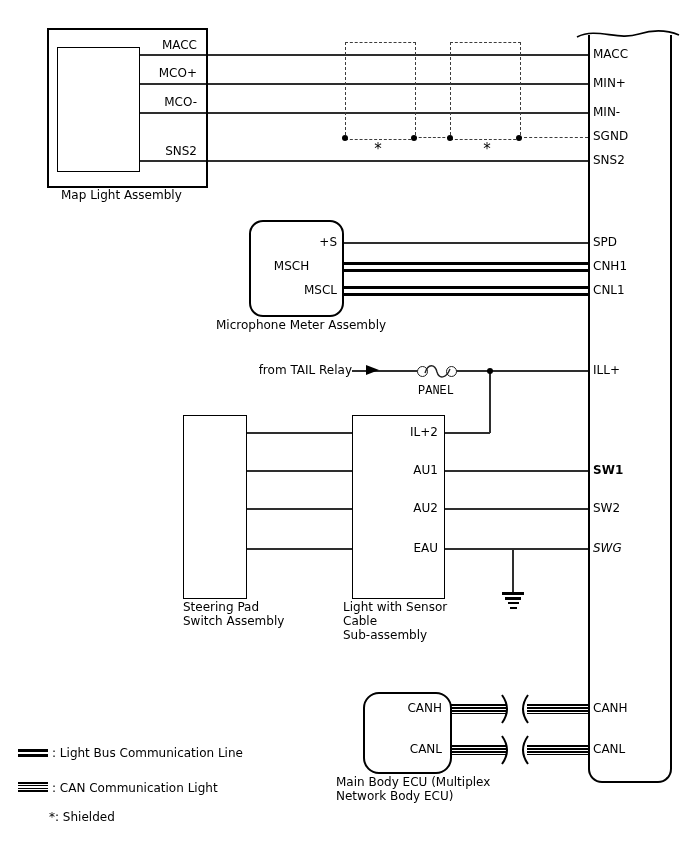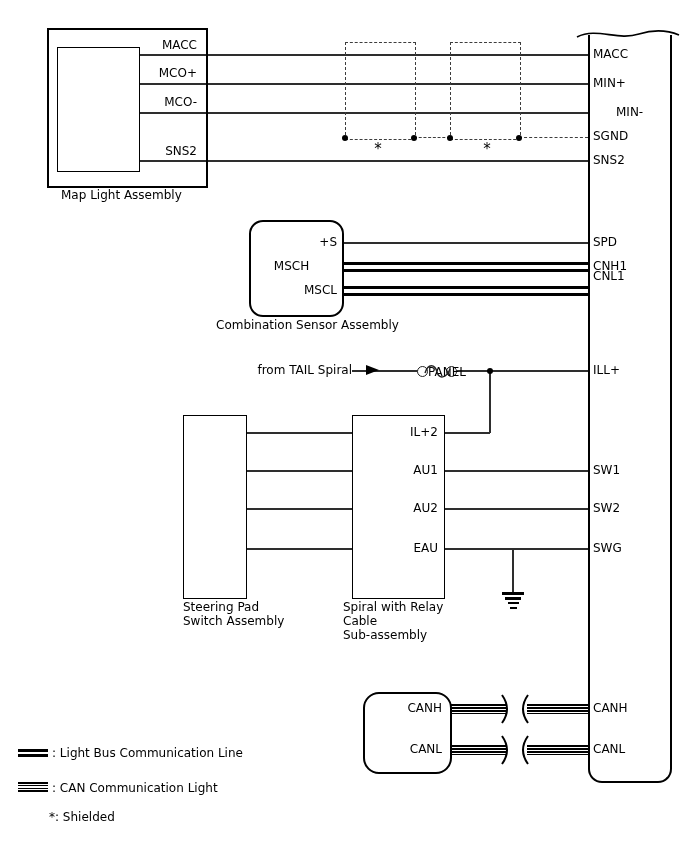--- a/index.html
+++ b/index.html
@@ -78,64 +78,66 @@
   <div class="pin r" style="left:145px;top:38px;width:52px;">MACC</div>
   <div class="pin r" style="left:145px;top:66px;width:52px;">MCO+</div>
   <div class="pin r" style="left:145px;top:95px;width:52px;">MCO-</div>
   <div class="pin r" style="left:145px;top:144px;width:52px;">SNS2</div>
   <div class="lbl" style="left:61px;top:188px;">Map Light Assembly</div>
 
   <div class="box" style="left:249px;top:220px;width:91px;height:93px;border:2px solid #000;border-radius:14px;background:#fff;"></div>
   <div class="pin r" style="left:280px;top:235px;width:57px;">+S</div>
   <div class="pin r" style="left:263px;top:259px;width:57px;text-align:center;">MSCH</div>
   <div class="pin r" style="left:280px;top:283px;width:57px;">MSCL</div>
-  <div class="lbl" style="left:216px;top:318px;">Combination Sensor Assembly</div>
+  <div class="lbl" style="left:216px;top:318px;">Microphone Meter Assembly</div>
 
-  <div class="lbl" style="left:252px;top:363px;width:100px;text-align:right;white-space:nowrap;">from TAIL Spiral</div>
+  <div class="lbl" style="left:252px;top:363px;width:100px;text-align:right;white-space:nowrap;">from TAIL Relay</div>
   <div class="arrow" style="left:366px;top:365px;"></div>
   <div class="fusecircle" style="left:417px;top:366px;"></div>
   <div class="fusecircle" style="left:446px;top:366px;"></div>
-  <div class="lbl" style="left:406px;top:365px;width:60px;text-align:right;">PANEL</div>
+  <div class="lbl" style="left:406px;top:384px;width:60px;text-align:center;font-family:Liberation Mono, monospace;">PANEL</div>
   <div class="dot" style="left:487px;top:368px;"></div>
 
   <div class="box" style="left:183px;top:415px;width:62px;height:182px;border:1.5px solid #000;background:#fff;"></div>
   <div class="lbl" style="left:155px;top:600px;margin-left:28px;">Steering Pad
 Switch Assembly</div>
 
   <div class="box" style="left:352px;top:415px;width:91px;height:182px;border:1.5px solid #000;background:#fff;"></div>
   <div class="pin r" style="left:380px;top:425px;width:58px;">IL+2</div>
   <div class="pin r" style="left:380px;top:463px;width:58px;">AU1</div>
   <div class="pin r" style="left:380px;top:501px;width:58px;">AU2</div>
   <div class="pin r" style="left:380px;top:541px;width:58px;">EAU</div>
-  <div class="lbl" style="left:343px;top:600px;">Spiral with Relay
+  <div class="lbl" style="left:343px;top:600px;">Light with Sensor
 Cable
 Sub-assembly</div>
 
   <div class="gbar" style="left:502px;top:592px;width:22px;height:3px;"></div>
   <div class="gbar" style="left:505px;top:597px;width:16px;height:2.5px;"></div>
   <div class="gbar" style="left:508px;top:602px;width:11px;height:2px;"></div>
   <div class="gbar" style="left:510px;top:607px;width:7px;height:2px;"></div>
 
   <div class="box" style="left:363px;top:692px;width:85px;height:78px;border:2px solid #000;border-radius:16px;background:#fff;"></div>
   <div class="pin r" style="left:384px;top:701px;width:58px;">CANH</div>
   <div class="pin r" style="left:384px;top:742px;width:58px;">CANL</div>
+  <div class="lbl" style="left:336px;top:775px;">Main Body ECU (Multiplex
+Network Body ECU)</div>
 
   <div class="box" style="left:588px;top:35px;width:80px;height:746px;border-left:2px solid #000;border-right:2px solid #000;border-bottom:2px solid #000;border-radius:0 0 14px 14px;"></div>
   <div class="pin" style="left:593px;top:47px;">MACC</div>
   <div class="pin" style="left:593px;top:76px;">MIN+</div>
-  <div class="pin" style="left:616px;top:105px;">MIN-</div>
+  <div class="pin" style="left:593px;top:105px;">MIN-</div>
   <div class="pin" style="left:593px;top:129px;">SGND</div>
   <div class="pin" style="left:593px;top:153px;">SNS2</div>
   <div class="pin" style="left:593px;top:235px;">SPD</div>
   <div class="pin" style="left:593px;top:259px;">CNH1</div>
-  <div class="pin" style="left:593px;top:269px;">CNL1</div>
+  <div class="pin" style="left:593px;top:283px;">CNL1</div>
   <div class="pin" style="left:593px;top:363px;">ILL+</div>
-  <div class="pin" style="left:593px;top:463px;">SW1</div>
+  <div class="pin" style="left:593px;top:463px;font-weight:bold;">SW1</div>
   <div class="pin" style="left:593px;top:501px;">SW2</div>
-  <div class="pin" style="left:593px;top:541px;">SWG</div>
+  <div class="pin" style="left:593px;top:541px;font-style:italic;">SWG</div>
   <div class="pin" style="left:593px;top:701px;">CANH</div>
   <div class="pin" style="left:593px;top:742px;">CANL</div>
 
   <div class="legend-lb" style="left:18px;top:749px;"></div>
   <div class="lbl" style="left:52px;top:746px;white-space:nowrap;">: Light Bus Communication Line</div>
   <div class="legend-can" style="left:18px;top:782px;"></div>
   <div class="lbl" style="left:52px;top:781px;white-space:nowrap;">: CAN Communication Light</div>
   <div class="lbl" style="left:17px;top:810px;white-space:nowrap;margin-left:32px;">*: Shielded</div>
 
   <svg class="overlay" width="688" height="852" viewBox="0 0 688 852">

